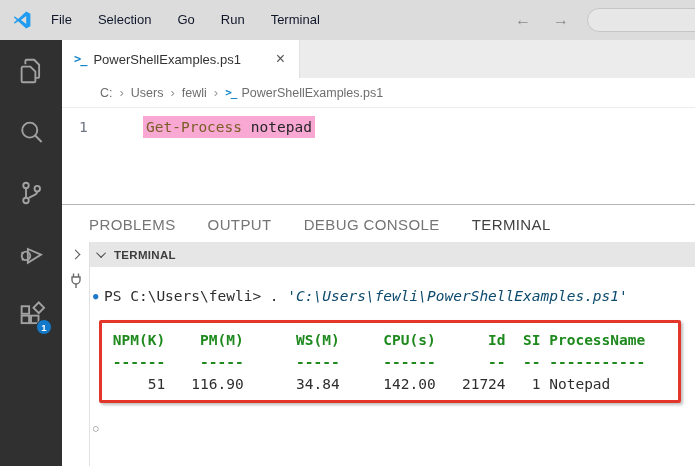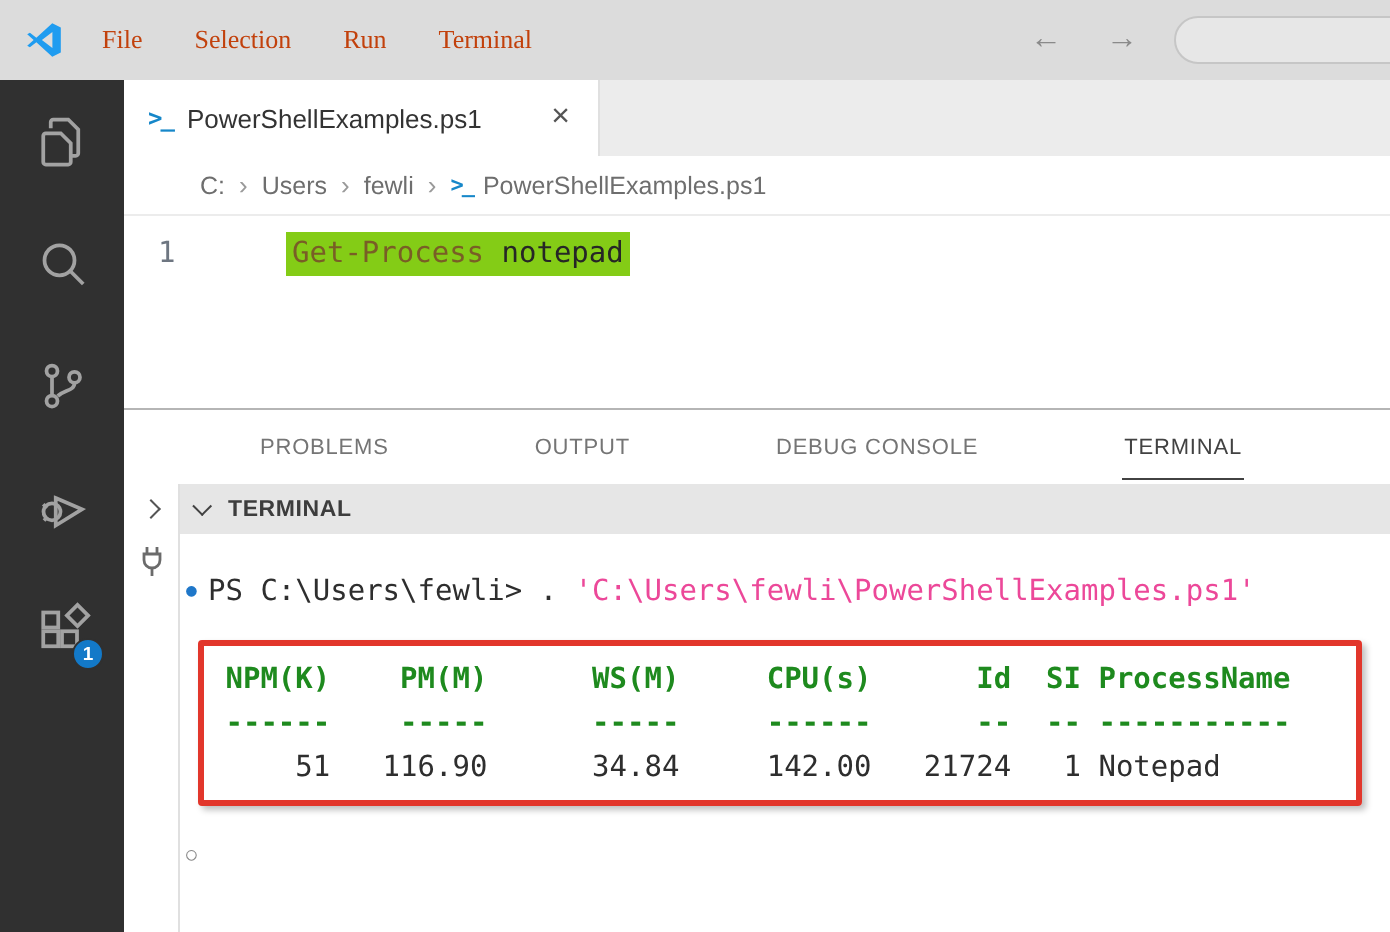--- a/index.html
+++ b/index.html
@@ -3,21 +3,21 @@
 <meta charset="utf-8">
 <style>
   * { margin:0; padding:0; box-sizing:border-box; }
   html,body { width:695px; height:466px; overflow:hidden; }
   body { font-family:"Liberation Sans", sans-serif; background:#ffffff; color:#1f1f1f; }
 
   
   .titlebar { height:40px; background:#dcdcdc; display:flex; align-items:center; overflow:hidden; }
   .logo { width:20px; height:20px; margin:0 6px 0 12px; display:flex; align-items:center; justify-content:center; }
   .menu { display:flex; align-items:center; }
-  .menu-item { font-size:13px; color:#c2410c; padding:0 13px; height:40px; line-height:40px; cursor:default;font-family:Liberation Serif, serif; }
+  .menu-item { font-size:13px; color:#0f172a; padding:0 13px; height:40px; line-height:40px; cursor:default; }
   .nav-arrows { margin-left:auto; display:flex; align-items:center; gap:22px; color:#8a8a8a; font-size:16px; }
   .searchbox { width:150px; height:24px; margin-left:18px; margin-right:-42px; background:#e7e7e7;
                border:1px solid #c6c6c6; border-radius:12px; }
 
   
   .main { display:flex; height:426px; }
   .activitybar { width:62px; background:#303030; display:flex; flex-direction:column; align-items:center; }
   .ab-item { height:61px; width:62px; display:flex; align-items:center; justify-content:center; position:relative; }
   .ab-item svg { stroke:#a2a2a2; fill:none; stroke-width:1.5; }
   .badge { position:absolute; right:10px; bottom:10px; width:16px; height:16px; border-radius:50%;
@@ -36,28 +36,28 @@
   .tab-close { font-size:16px; color:#555; padding:0 4px; cursor:default; }
 
   .breadcrumb { height:30px; background:#ffffff; display:flex; align-items:center; padding-left:38px;
                 gap:7px; font-size:12.5px; color:#6e6e6e; border-bottom:1px solid #ececec; }
   .bc-sep { color:#9a9a9a; font-size:13px; }
   .bc-ps { font-size:11px; margin-right:-2px; }
 
   .editor { flex:1; background:#ffffff; font-family:"DejaVu Sans Mono", monospace; font-size:14.5px; }
   .code-line { display:flex; height:22px; line-height:22px; margin-top:8px; }
   .gutter { width:81px; text-align:left; padding-left:17px; color:#6e7681; }
-  .code-text { white-space:pre; background:#84cc16; padding:0 3px; }
+  .code-text { white-space:pre; background:#f9a8d4; padding:0 3px; }
   .tok-cmdlet { color:#795E26; }
   .tok-arg { color:#262626; }
 
   
   .panel { height:262px; border-top:1px solid #b5b5b5; display:flex; flex-direction:column; background:#fff; }
   .panel-tabs { height:37px; display:flex; align-items:center; gap:30px; padding-left:26px; background:#fff; }
-  .ptab { font-size:11px; letter-spacing:0.4px; color:#757575; padding:11px 1px 10px; cursor:default;margin-left:41px; }
+  .ptab { font-size:15px; letter-spacing:0.4px; color:#757575; padding:11px 1px 10px; cursor:default; }
   .ptab.active { color:#424242; border-bottom:1px solid #424242; padding-bottom:9px; }
 
   .panel-body { flex:1; display:flex; min-height:0; }
   .panel-gutter { width:28px; border-right:1px solid #e0e0e0; display:flex; flex-direction:column;
                   align-items:center; padding-top:9px; gap:14px; background:#fff; }
   .chev-right { width:7px; height:7px; border-top:1.6px solid #555; border-right:1.6px solid #555;
                 transform:rotate(45deg); }
   .plug svg { stroke:#6b6b6b; fill:none; stroke-width:1.4; }
 
   .panel-main { flex:1; display:flex; flex-direction:column; min-width:0; }
@@ -66,21 +66,21 @@
                transform:rotate(-45deg) translateY(-2px); }
   .term-title { font-size:11.5px; font-weight:bold; color:#3d3d3d; letter-spacing:0.3px; }
 
   .terminal { flex:1; position:relative; background:#fff; padding-top:18px;
               font-family:"DejaVu Sans Mono", monospace; font-size:14.5px; color:#2e2e2e; }
   .tline { height:22px; line-height:22px; white-space:pre; display:flex; align-items:center; }
   .tmark { width:14px; padding-left:3px; font-size:9px; flex:0 0 14px; }
   .tmark.blue { color:#1f77c9; }
   .tmark.gray { color:#8a8a8a; }
   .ttext { white-space:pre; }
-  .tstr { color:#ec4899; }
+  .tstr { color:#0c4a6e;font-style:italic; }
   .tbl-head { color:#1e8a1e; font-weight:bold; }
   .tbl-dash { color:#1e8a1e; font-weight:bold; }
   .cursor-block { display:inline-block; width:9px; height:17px; background:#2e2e2e;
                   vertical-align:middle; margin-left:1px; }
 
   .red-annotation { position:absolute; left:9px; top:53px; width:582px; height:83px;
                     border:3px solid #e2362b; border-radius:2px;
                     box-shadow:2px 2px 3px rgba(0,0,0,0.25); pointer-events:none; }
 </style>
 </head>
@@ -88,20 +88,21 @@
 
 <div class="titlebar">
   <div class="logo">
     <svg width="18" height="18" viewBox="0 0 24 24">
       <path fill="#1f9cf0" d="M17.5 0.8 L6.9 10.5 L2.6 7.2 L0.8 8.1 L5.1 12 L0.8 15.9 L2.6 16.8 L6.9 13.5 L17.5 23.2 L23.2 20.4 V3.6 Z M17.6 6.7 V17.3 L10.6 12 Z"></path>
     </svg>
   </div>
   <div class="menu">
     <span class="menu-item">File</span>
     <span class="menu-item">Selection</span>
+    <span class="menu-item">Go</span>
     <span class="menu-item">Run</span>
     <span class="menu-item">Terminal</span>
   </div>
   <div class="nav-arrows">
     <span>←</span>
     <span>→</span>
   </div>
   <div class="searchbox"></div>
 </div>
 

